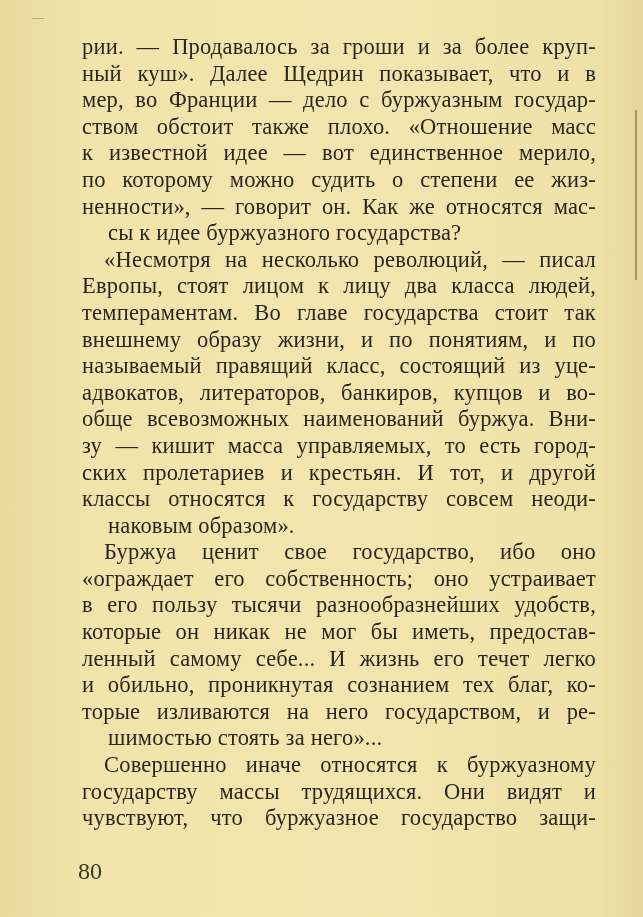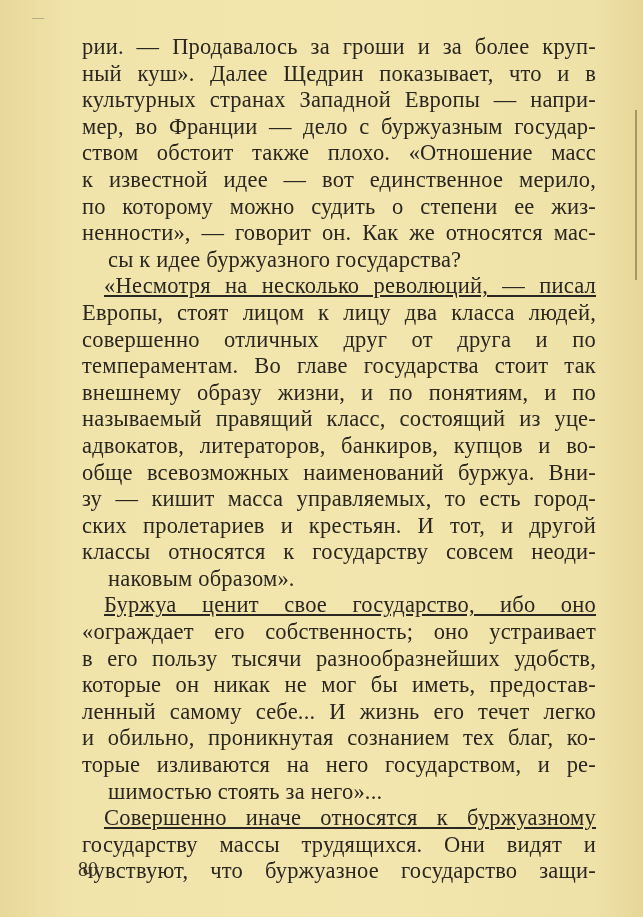--- a/index.html
+++ b/index.html
@@ -20,55 +20,53 @@
       letter-spacing: 0.2px;
     }
     .line {
       display: block;
       white-space: nowrap;
       text-align: justify;
       text-align-last: justify;
       height: 26.6px;
     }
     .line.last { text-align-last: left; margin-left: 26px; }
-    .line.indent { padding-left: 22px; text-decoration: underline; }
+    .line.indent { padding-left: 22px; }
     .page-number {
       position: absolute;
       left: 78px; top: 858px;
-      font-size: 20px;
+      font-size: 24px;
       color: #3a352c;
     }
     .edge-mark {
       position: absolute; left: 32px; top: 18px;
       width: 12px; height: 1px; background: #b9ad86;
     }
     .right-edge {
       position: absolute; right: 6px; top: 110px;
       width: 2px; height: 170px; background: #8a7a4c; opacity: 0.7;
     }
   </style>
 </head>
 <body>
 
 <div class="edge-mark"></div>
 <div class="right-edge"></div>
 
 <div class="page-text" id="page-text">
     <span class="line">рии. — Продавалось за гроши и за более круп-</span>
     <span class="line">ный куш». Далее Щедрин показывает, что и в</span>
-    <span class="line">культурных странах Западной Европы — напри-</span>
     <span class="line">мер, во Франции — дело с буржуазным государ-</span>
     <span class="line">ством обстоит также плохо. «Отношение масс</span>
     <span class="line">к известной идее — вот единственное мерило,</span>
     <span class="line">по которому можно судить о степени ее жиз-</span>
     <span class="line">ненности», — говорит он. Как же относятся мас-</span>
     <span class="line last">сы к идее буржуазного государства?</span>
     <span class="line indent">«Несмотря на несколько революций, — писал</span>
     <span class="line">Европы, стоят лицом к лицу два класса людей,</span>
-    <span class="line">совершенно отличных друг от друга и по</span>
     <span class="line">темпераментам. Во главе государства стоит так</span>
     <span class="line">внешнему образу жизни, и по понятиям, и по</span>
     <span class="line">называемый правящий класс, состоящий из уце-</span>
     <span class="line">адвокатов, литераторов, банкиров, купцов и во-</span>
     <span class="line">обще всевозможных наименований буржуа. Вни-</span>
     <span class="line">зу — кишит масса управляемых, то есть город-</span>
     <span class="line">ских пролетариев и крестьян. И тот, и другой</span>
     <span class="line">классы относятся к государству совсем неоди-</span>
     <span class="line last">наковым образом».</span>
     <span class="line indent">Буржуа ценит свое государство, ибо оно</span>

